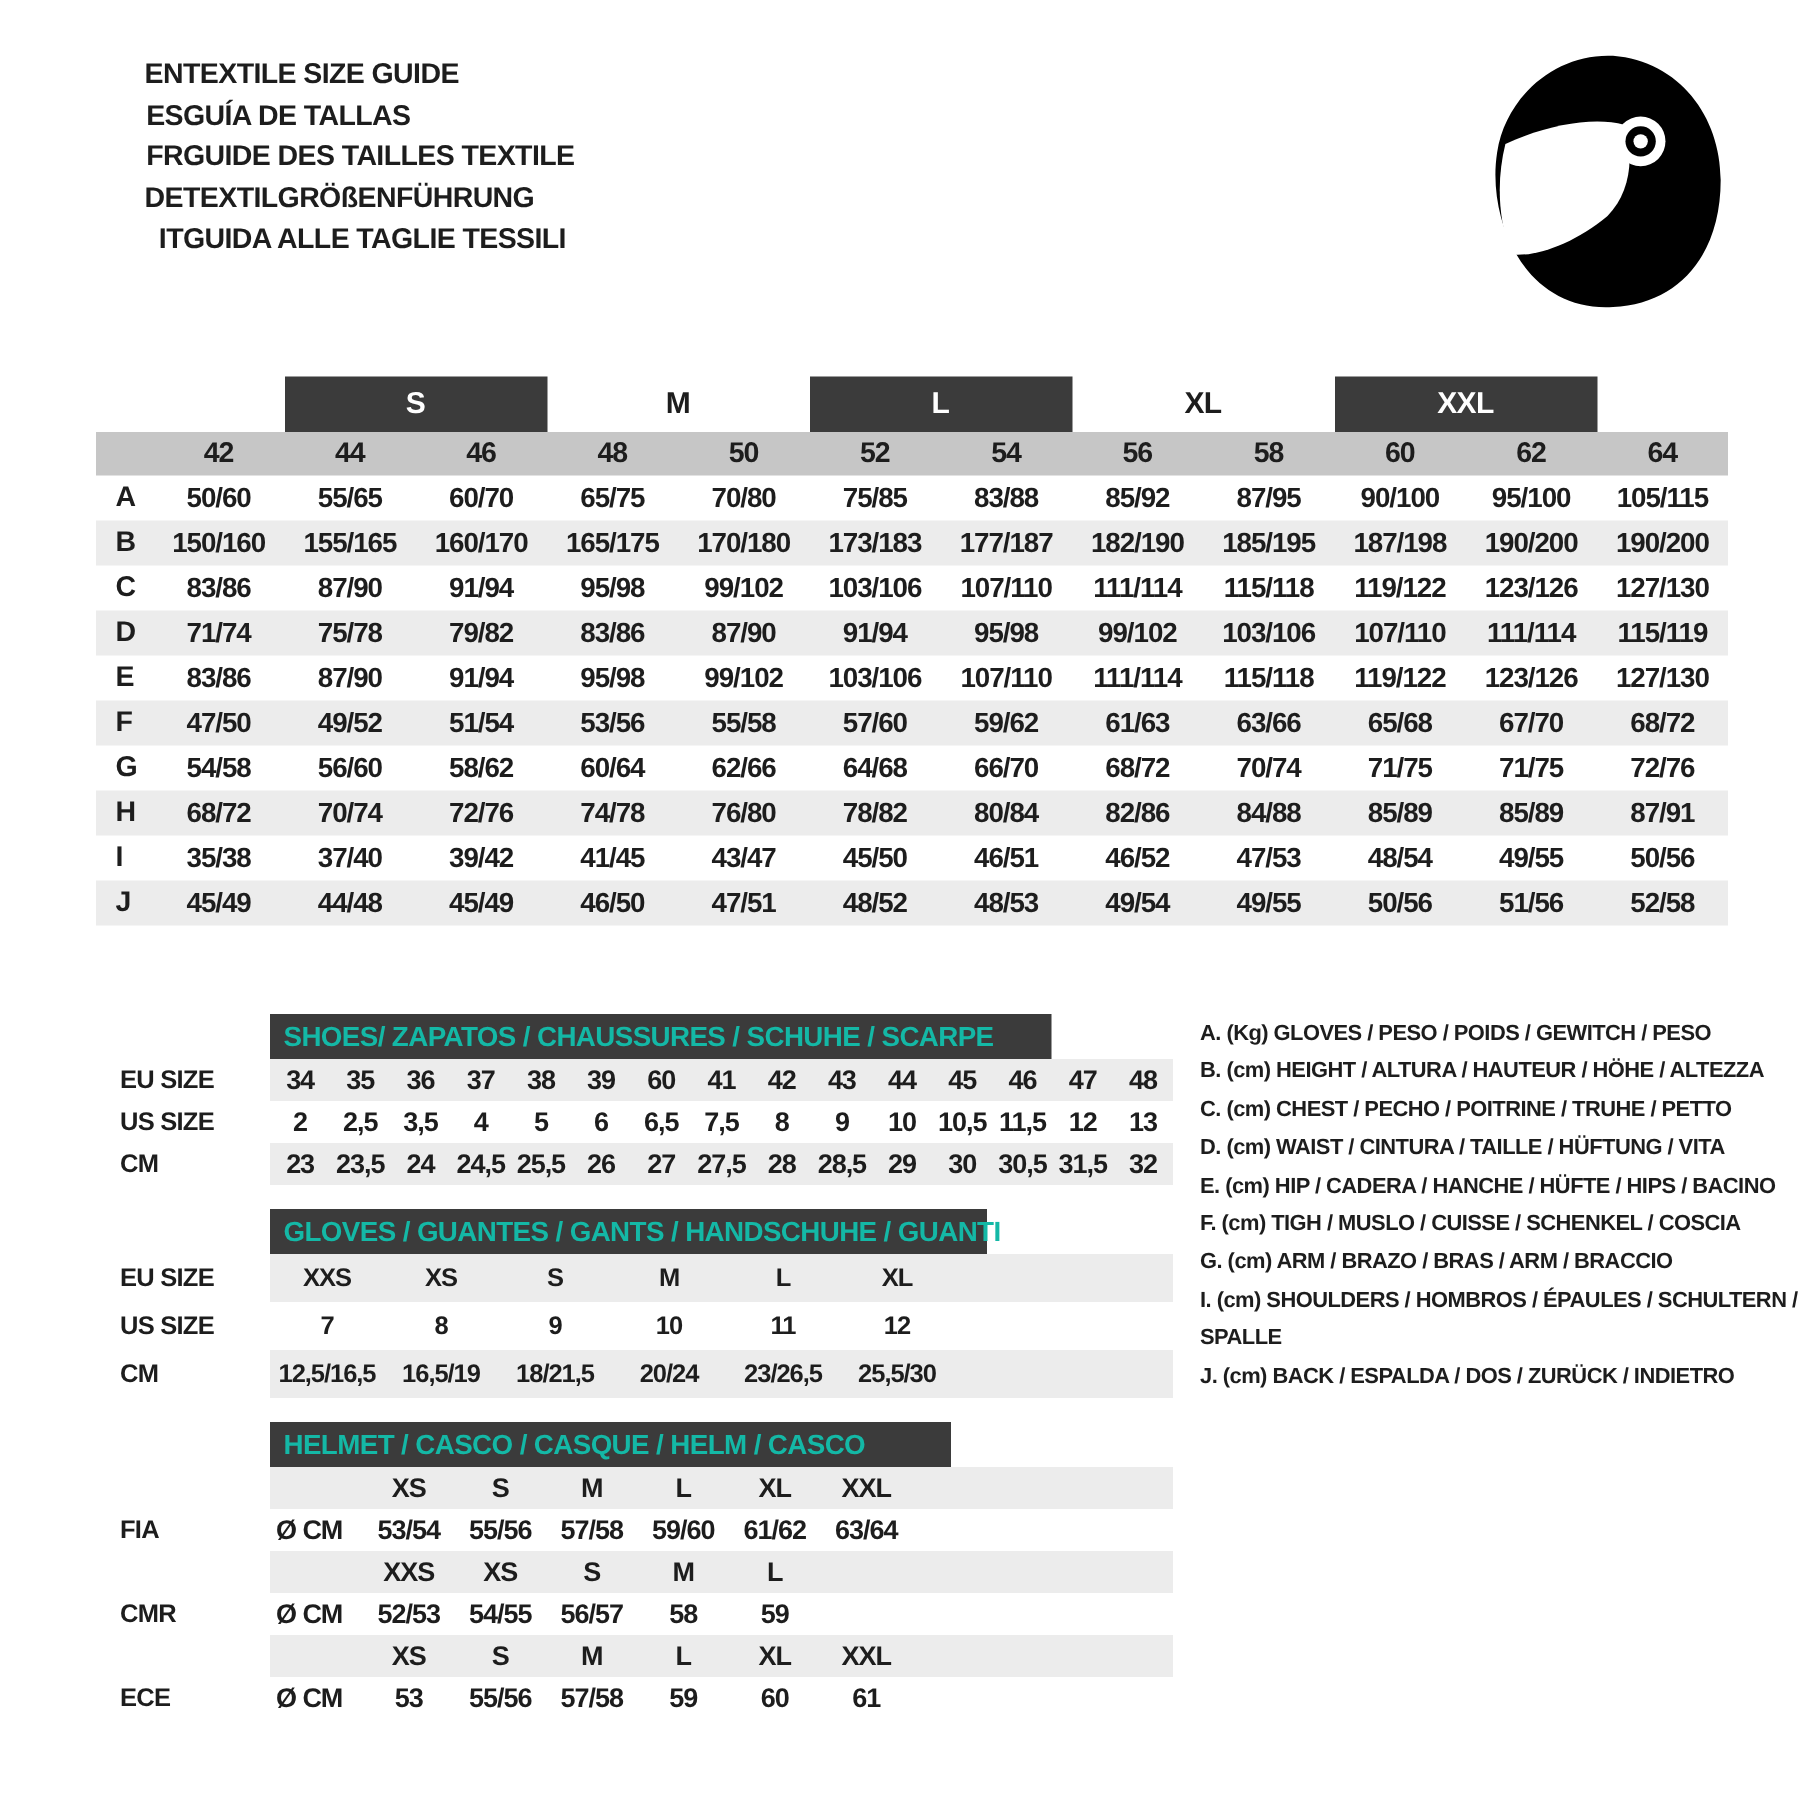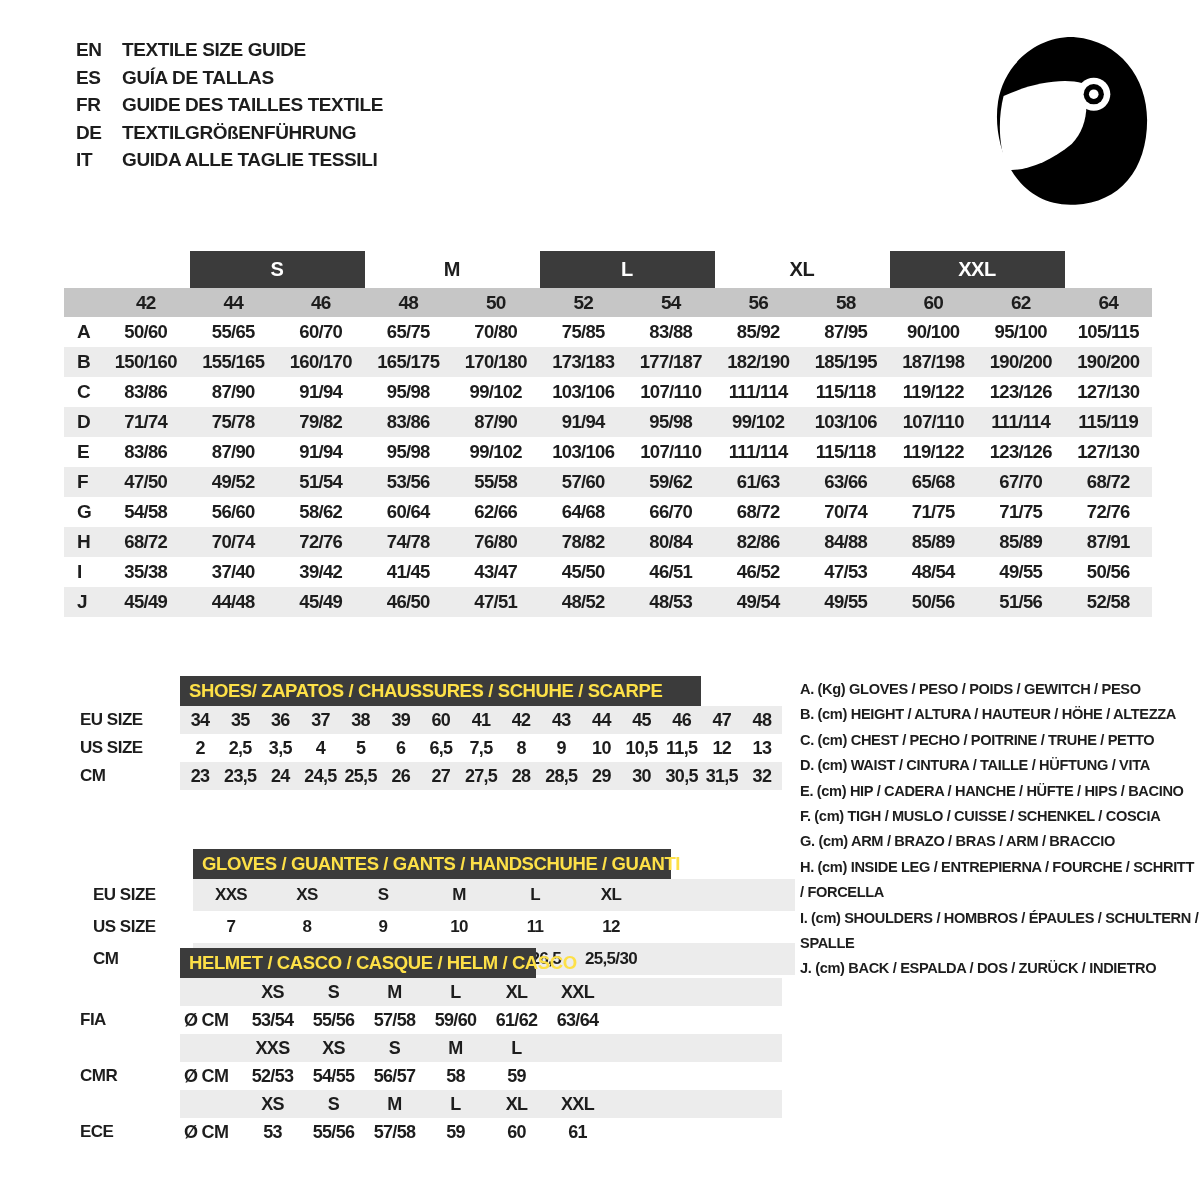--- a/index.html
+++ b/index.html
@@ -4,21 +4,21 @@
 <style>
   html,body{margin:0;padding:0;background:#fff;}
   body{
     width:1200px;height:1200px;position:relative;overflow:hidden;
     font-family:"Liberation Sans",sans-serif;font-weight:700;color:#1d1d1d;
   }
   .abs{position:absolute;}
 
   
   .langs{left:76px;top:36px;}
-  .lang-row{display:flex;font-size:19px;line-height:27.5px;letter-spacing:-0.4px;}
+  .lang-row{display:flex;font-size:19px;line-height:27.5px;letter-spacing:-0.4px;text-align:right;}
   .lang-code{width:46px;}
 
   
   .helmet-box{left:972px;top:28px;width:192px;height:184px;}
   .helmet-box svg{width:100%;height:100%;}
 
   
   .main{left:64px;top:251px;width:1088px;}
   .ghead,.band,.mrow{display:flex;}
   .mlabel{width:38px;box-sizing:border-box;padding-left:13px;display:flex;align-items:center;font-size:19px;letter-spacing:-0.5px;}
@@ -28,28 +28,28 @@
   .gblk{display:flex;align-items:center;justify-content:center;font-size:20px;letter-spacing:-0.4px;}
   .dark{background:#3b3b3b;color:#fff;}
   .g1{grid-column:2/4;}.g2{grid-column:4/6;}.g3{grid-column:6/8;}.g4{grid-column:8/10;}.g5{grid-column:10/12;}
   .band{height:29px;background:#c6c6c6;}
   .band .mcell{font-size:19px;}
   .mrow{height:30px;}
   .mrows .mrow:nth-child(even){background:#ececec;}
 
   
   .subtable{left:80px;width:702px;}
-  .sub-title{margin-left:100px;height:30px;background:#3b3b3b;color:#fde047;display:flex;align-items:center;
+  .sub-title{margin-left:100px;height:30px;background:#3b3b3b;color:#14b8a6;display:flex;align-items:center;
              padding-left:9px;box-sizing:border-box;font-size:18.5px;letter-spacing:-0.4px;white-space:nowrap;}
   .shoes{top:676px;}
-  .gloves{top:849px;margin-left:13px;}
+  .gloves{top:806px;}
   .helm{top:948px;}
   .shoes .sub-title{width:521px;}
   .gloves .sub-title{width:478px;}
-  .helm .sub-title{width:356px;}
+  .helm .sub-title{width:454px;}
   .sub-row{display:flex;height:28px;}
   .gloves .sub-row{height:32px;}
   .sub-label{width:100px;display:flex;align-items:center;font-size:17px;letter-spacing:-0.5px;}
   .sub-band{flex:1;display:grid;align-items:center;}
   .sub-rows .sub-row:nth-child(odd) .sub-band{background:#ececec;}
   .shoes .sub-band{grid-template-columns:repeat(15,1fr);}
   .gloves .sub-band{grid-template-columns:repeat(6,76px);}
   .helm .sub-band{grid-template-columns:62px repeat(6,61px);}
   .sub-cell{text-align:center;font-size:18px;letter-spacing:-0.7px;white-space:nowrap;}
   .gloves .sub-cell{font-size:17px;}
@@ -747,18 +747,17 @@
     <div class="legend-item">C. (cm) CHEST / PECHO / POITRINE / TRUHE / PETTO</div>
 
     <div class="legend-item">D. (cm) WAIST / CINTURA / TAILLE / HÜFTUNG / VITA</div>
 
     <div class="legend-item">E. (cm) HIP / CADERA / HANCHE / HÜFTE / HIPS /  BACINO</div>
 
     <div class="legend-item">F. (cm) TIGH / MUSLO / CUISSE / SCHENKEL / COSCIA</div>
 
     <div class="legend-item">G. (cm) ARM  / BRAZO / BRAS / ARM / BRACCIO</div>
 
-    <div class="legend-item">H. (cm) INSIDE LEG / ENTREPIERNA / FOURCHE / SCHRITT / FORCELLA</div>
 
     <div class="legend-item">I.  (cm) SHOULDERS / HOMBROS / ÉPAULES / SCHULTERN / SPALLE</div>
 
     <div class="legend-item">J. (cm) BACK / ESPALDA / DOS / ZURÜCK / INDIETRO</div>
   </div>
 
 </body></html>

